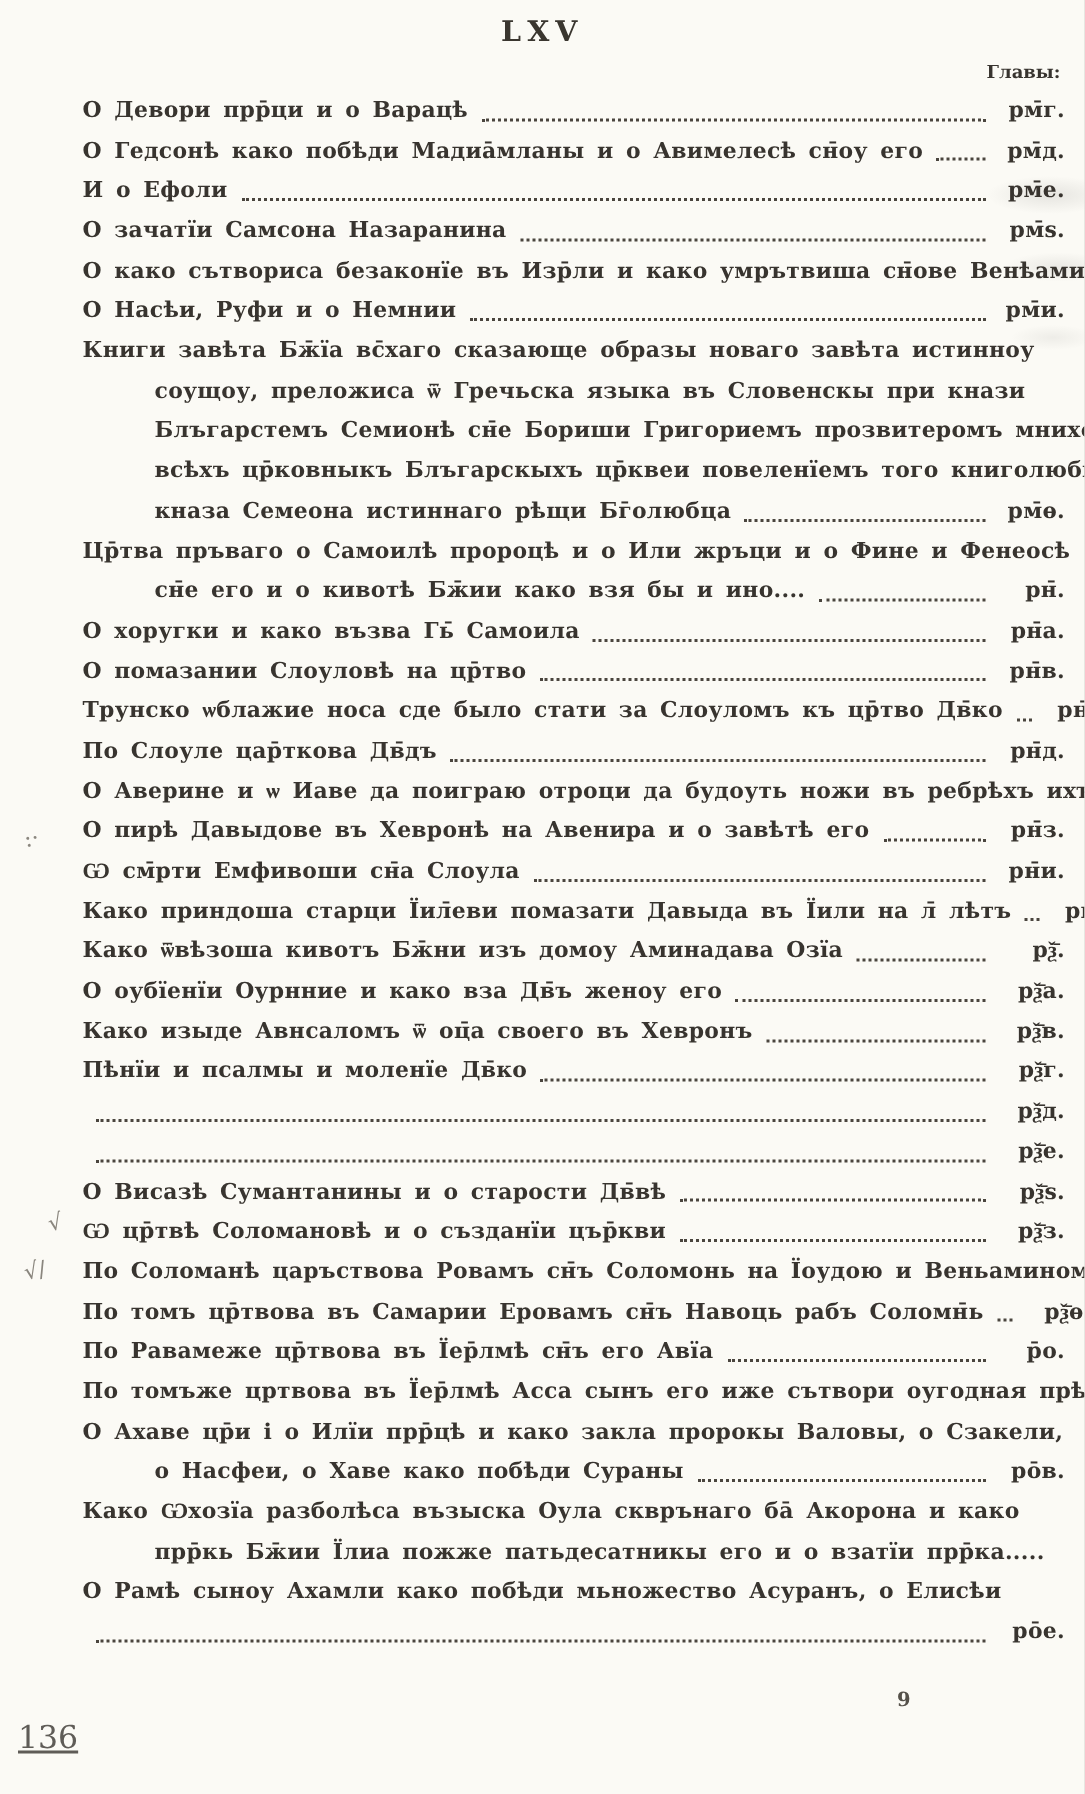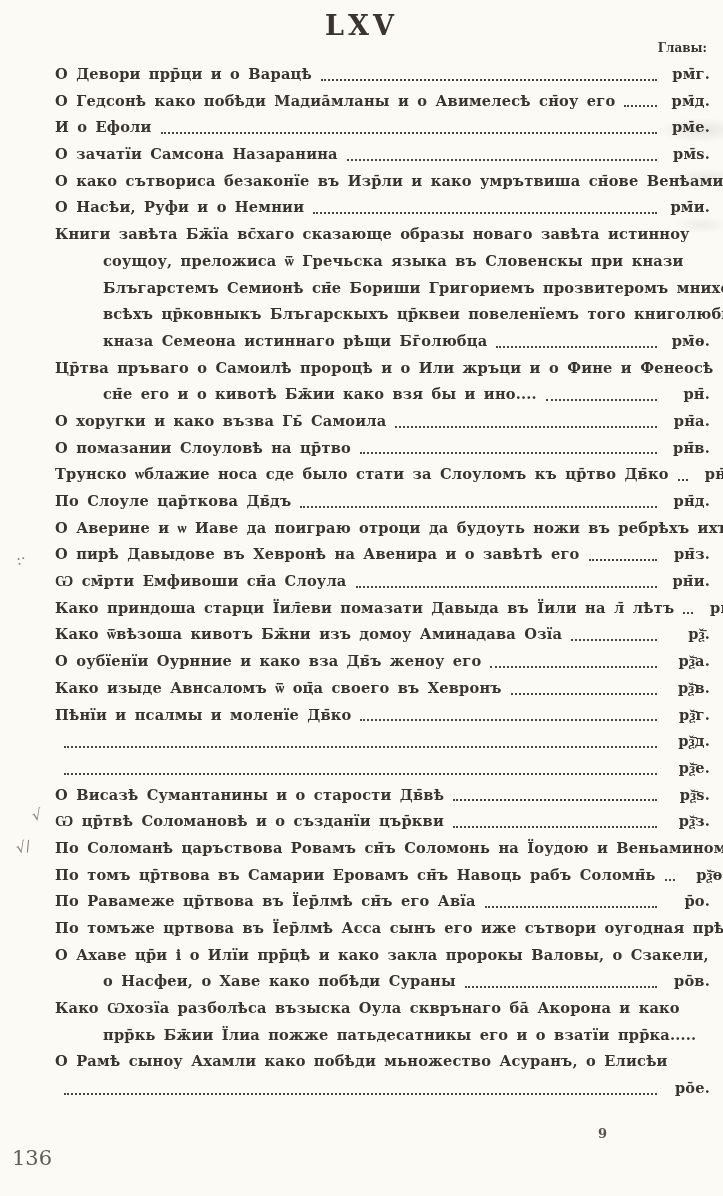--- a/index.html
+++ b/index.html
@@ -14,42 +14,42 @@
       radial-gradient(40px 12px at 702px 225px, rgba(120,118,114,.10), transparent 70%),
       #fbfaf5;
     font-family: "DejaVu Serif", serif;
     color: #38342f;
     overflow: hidden;
   }
   .header-numeral {
     position: absolute;
     top: 10px; left: 0; right: 0;
     text-align: center;
-    font-size: 27px;
+    font-size: 19px;
     font-weight: bold;
     letter-spacing: 4px;
     color: #3a362f;
   }
   .col-label {
     position: absolute;
     top: 41px; right: 16px;
     font-size: 12px;
     font-weight: bold;
   }
   .toc {
     position: absolute;
     top: 61px; left: 55px; right: 13px;
     font-size: 14.6px;
     font-weight: bold;
     word-spacing: 3px;
     letter-spacing: 0.2px;
   }
   .toc-row {
     display: flex;
-    align-items: center;
+    align-items: flex-end;
     height: 26.7px;
     line-height: 26.7px;
     white-space: nowrap;
   }
   .toc-text { flex: 0 0 auto; }
   .toc-text.indent { padding-left: 48px; }
   .leader {
     flex: 1 1 auto;
     min-width: 10px;
     border-bottom: 2px dotted #4a453e;
@@ -75,20 +75,21 @@
     font-size: 13px;
     font-weight: bold;
     color: #55514a;
   }
   .footer-num {
     position: absolute;
     left: 12px; top: 1146px;
     font-size: 21px;
     color: #5f5c57;
     font-weight: normal;
+    text-decoration: underline;
   }
 </style>
 </head>
 <body>
 
 <div class="paper">
   <div class="header-numeral">LXV</div>
   <div class="col-label">Главы:</div>
   <div class="toc" id="toc">
       <div class="toc-row">

